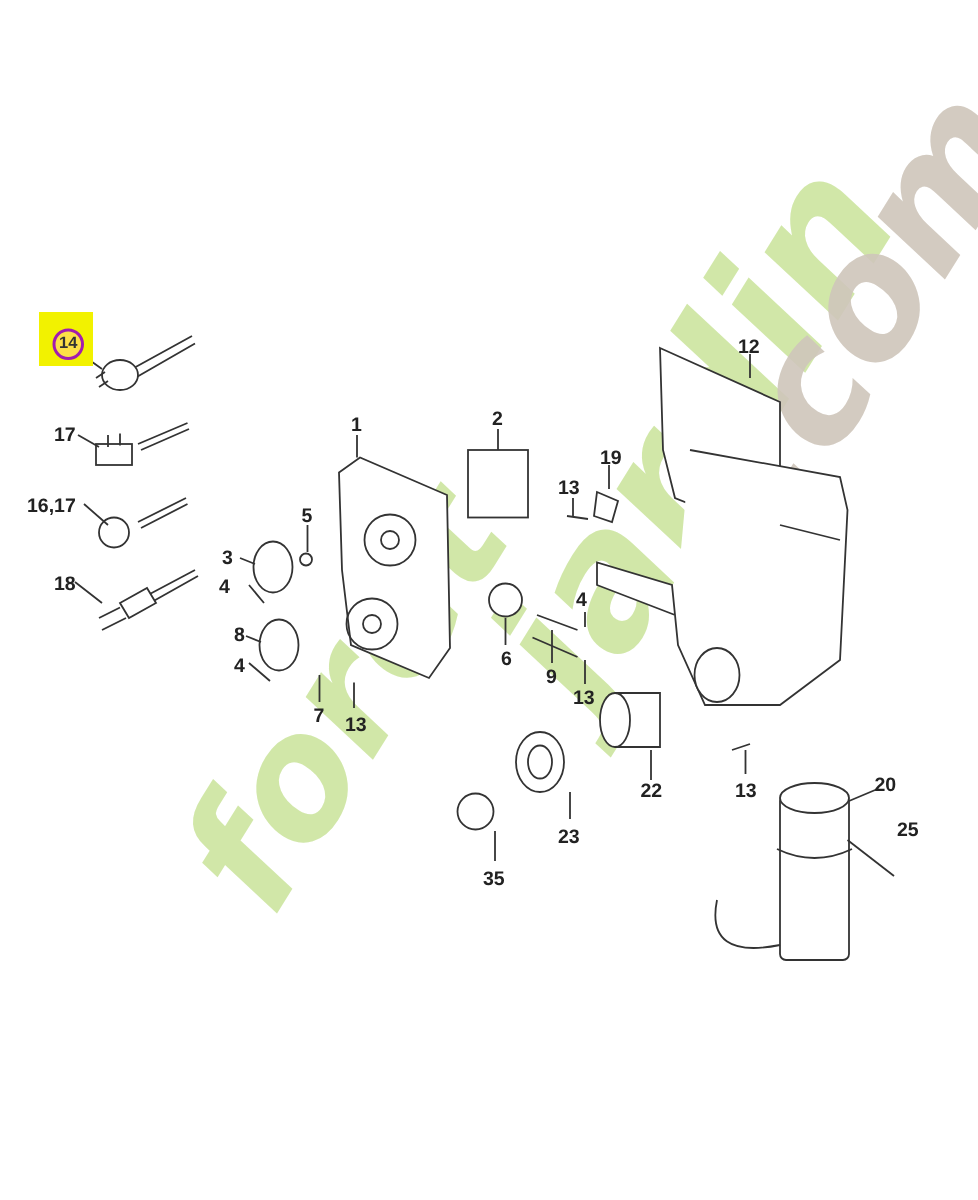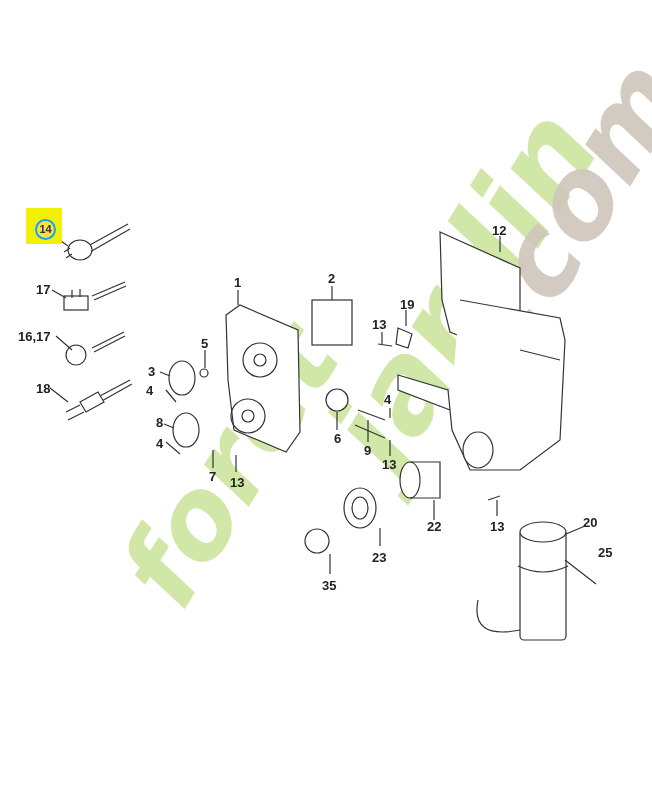--- a/index.html
+++ b/index.html
@@ -1,20 +1,20 @@
 <!DOCTYPE html>
 <html><head>
 <meta charset="utf-8">
 <style>
   html,body{margin:0;padding:0;background:#fff;}
   #stage{position:relative;width:652px;height:800px;overflow:hidden;background:#fff;font-family:"Liberation Sans",sans-serif;}
   svg{position:absolute;left:0;top:0;}
   .lbl{position:absolute;font-family:"Liberation Sans",sans-serif;font-weight:bold;font-size:13px;color:#222;line-height:1;white-space:nowrap;}
   .hl{position:absolute;left:26px;top:208px;width:36px;height:36px;background:#f2f200;}
-  .badge{position:absolute;left:35px;top:219px;width:17px;height:17px;border:2px solid #0ea5e9;border-radius:50%;background:#fde047;font-weight:bold;font-size:11px;color:#333;text-align:center;line-height:17px;}
+  .badge{position:absolute;left:35px;top:219px;width:17px;height:17px;border:2px solid #a21caf;border-radius:50%;background:#fde047;font-weight:bold;font-size:11px;color:#333;text-align:center;line-height:17px;}
   .wm{position:absolute;font-family:"DejaVu Sans",sans-serif;font-style:italic;font-weight:bold;}
 </style>
 </head>
 <body>
 
 <div id="stage">
 
   <div class="wm" style="left:95px;top:560px;font-size:110px;color:#c9e39a;transform:rotate(-58deg);transform-origin:left top;opacity:0.85;">
     <span>foret</span>
   </div>

